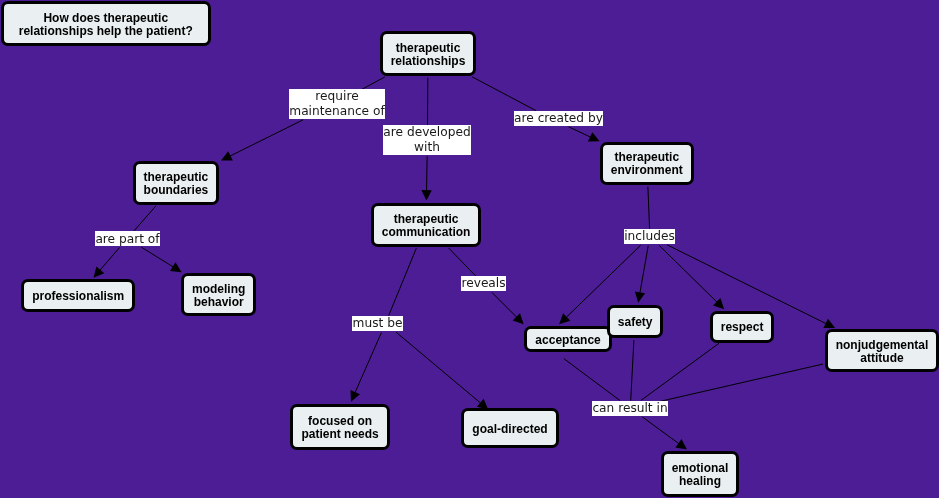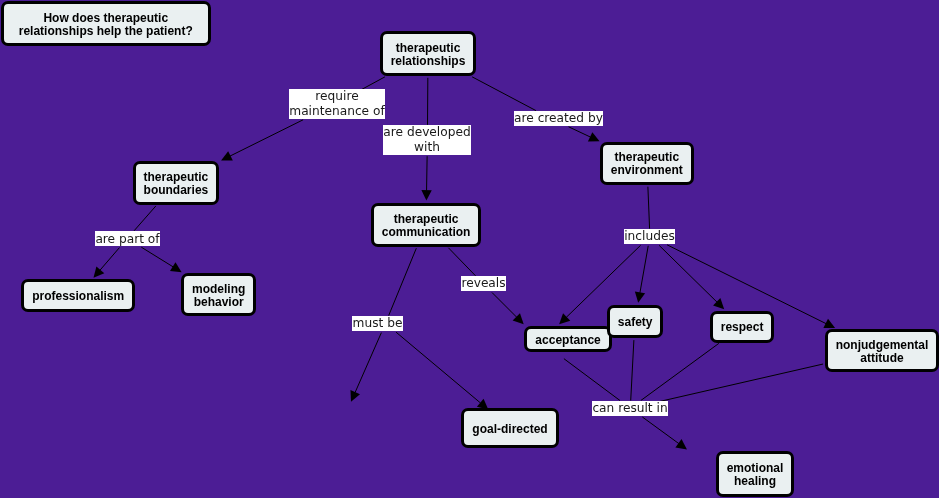--- a/index.html
+++ b/index.html
@@ -111,26 +111,32 @@
     <div class="nlabel">
       <div>respect</div>
     </div>
   </div>
   <div class="node" id="node-nonjudgemental" style="left: 824.8px; top: 329.1px; width: 114px; height: 43.4px;">
     <div class="nlabel">
       <div>nonjudgemental</div>
       <div>attitude</div>
     </div>
   </div>
+  <div class="node" id="node-focused" style="left: 289.9px; top: 403.8px; width: 100.2px; height: 46px;">
+    <div class="nlabel">
+      <div>focused on</div>
+      <div>patient needs</div>
+    </div>
+  </div>
   <div class="node" id="node-goal" style="left: 460.8px; top: 408px; width: 98px; height: 40px; text-align: center;">
     <div class="nlabel">
       <div>goal-directed</div>
     </div>
   </div>
-  <div class="node" id="node-emotional" style="left: 716px; top: 450.8px; width: 78px; height: 45.6px;">
+  <div class="node" id="node-emotional" style="left: 661px; top: 450.8px; width: 78px; height: 45.6px;">
     <div class="nlabel">
       <div>emotional</div>
       <div>healing</div>
     </div>
   </div>
   <div class="elabel" id="label-require" style="width: 96px; height: 29.6px; left: 289px; top: 89.4px;">
     <div>require</div>
     <div>maintenance of</div>
   </div>
   <div class="elabel" id="label-developed" style="width: 88px; height: 29.6px; left: 383.4px; top: 124.8px;">

